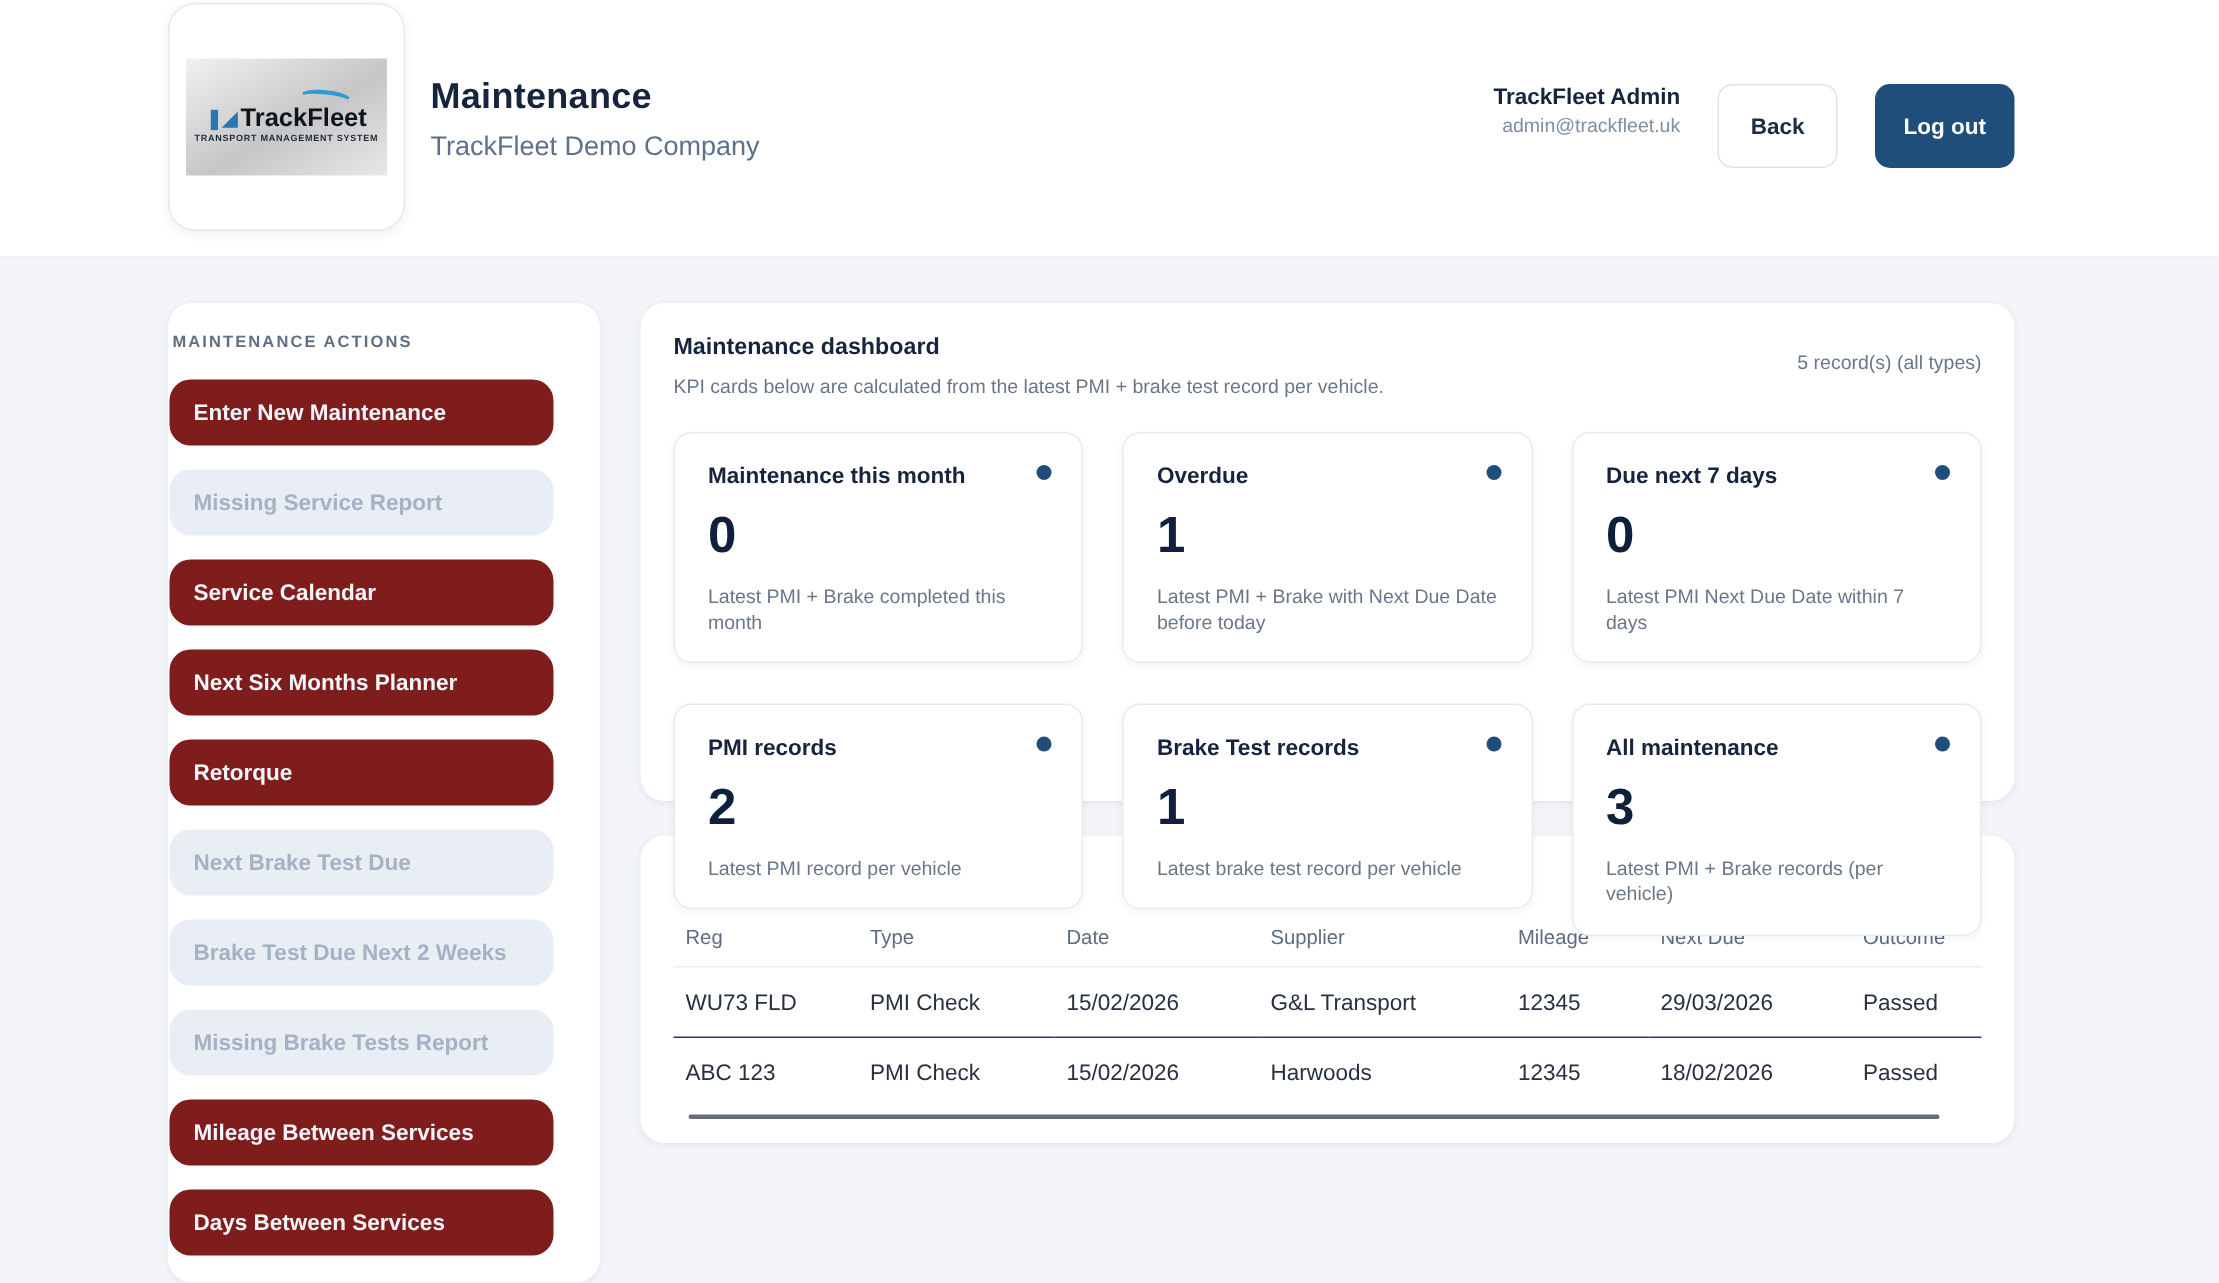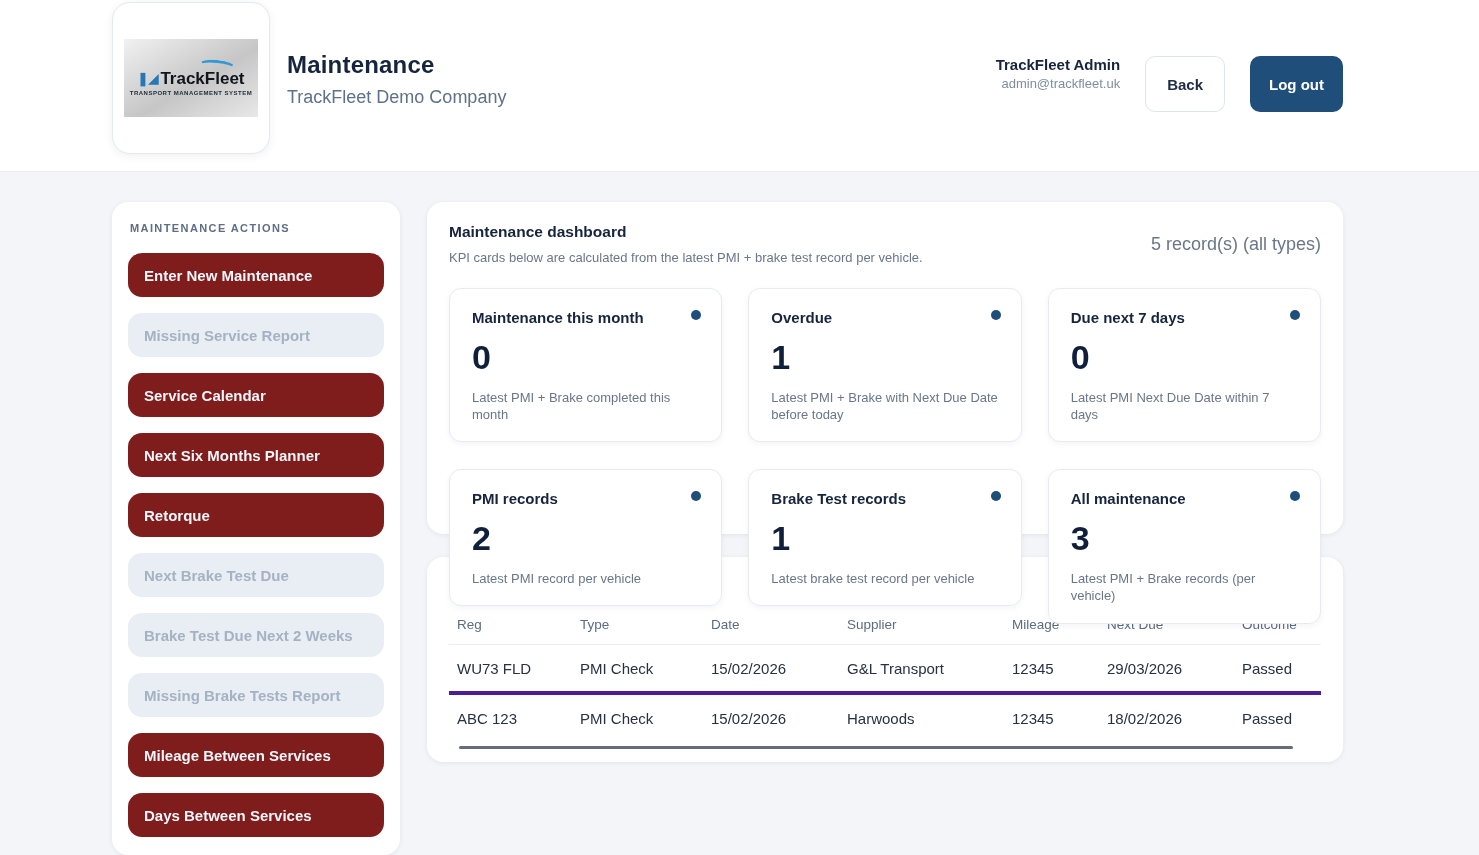--- a/index.html
+++ b/index.html
@@ -43,60 +43,60 @@
   .btn-logout { padding:0 19px; background:#1e4e79; border:none; color:#ffffff; }
 
   
   .content { display:flex; gap:27px; padding:30px 136px 0 112px; height:683px; }
 
   
   .sidebar {
     width:288px; min-width:288px; height:100%;
     background:#fff; border-radius:16px;
     box-shadow:0 1px 5px rgba(25,40,70,.08);
-    padding:18px 16px;
+    padding:18px 1px;
   }
   .sidebar-heading { font-size:11px; font-weight:bold; letter-spacing:1.4px; color:#5d6e85; margin:2px 0 19px 2px; }
   .side-btn {
     display:block; width:256px; height:44px; border:none; border-radius:14px;
     text-align:left; padding:0 16px; margin-bottom:16px;
     font-family:inherit; font-size:15px; font-weight:bold; cursor:pointer;
     white-space:nowrap; overflow:hidden;
   }
   .side-btn.enabled { background:#7f1d1d; color:#f2f6fa; }
   .side-btn.disabled { background:#e9edf4; color:#a4b2c3; cursor:default; }
 
   
   .main { flex:1; display:flex; flex-direction:column; }
   .panel { background:#fff; border-radius:16px; box-shadow:0 1px 5px rgba(25,40,70,.08); }
   .dash { height:332px; padding:21px 22px 24px; }
   .dash-head { display:flex; justify-content:space-between; align-items:flex-start; }
   .dash-title { font-size:15.5px; font-weight:bold; color:#16243d; }
   .dash-sub { font-size:13px; color:#6a7789; margin-top:9px; }
-  .dash-count { font-size:18px; color:#6a7789; padding-top:11px; white-space:nowrap; }
+  .dash-count { font-size:13px; color:#6a7789; padding-top:11px; white-space:nowrap; }
 
   .kpi-grid { display:grid; grid-template-columns:repeat(3,1fr); column-gap:26px; row-gap:27px; margin-top:23px; align-items:start; }
   .kpi {
     position:relative; background:#fff; border:1px solid #e7ebf1; border-radius:12px;
     box-shadow:0 2px 6px rgba(25,40,70,.05); padding:20px 22px 18px; min-height:129px;
   }
   .kpi-title { font-size:15px; font-weight:bold; color:#16243d; }
   .kpi-dot { position:absolute; top:21px; right:20px; width:10px; height:10px; border-radius:50%; background:#1e4e79; }
   .kpi-value { font-size:34px; font-weight:bold; color:#10203a; margin-top:14px; line-height:1; }
   .kpi-desc { font-size:13px; color:#6a7789; margin-top:15px; line-height:1.32; }
 
   
   .table-panel { margin-top:23px; height:205px; padding:19px 22px 14px; overflow:hidden; }
   .table-head { display:flex; justify-content:space-between; align-items:center; }
   .table-title { font-size:15.5px; font-weight:bold; color:#16243d; }
   .table-pill { width:95px; height:11px; border-radius:6px; background:#d7dde6; cursor:pointer; }
   table { width:100%; border-collapse:collapse; table-layout:fixed; margin-top:13px; }
   th { text-align:left; font-size:13.5px; font-weight:normal; color:#5d6c80; padding:10px 8px 12px; border-bottom:1px solid #eceef3; }
   td { font-size:15px; color:#273142; padding:15px 8px 14px; }
-  tr.data-row + tr.data-row td { border-top:4px solid #4c1d95; }
+  tr.data-row + tr.data-row td { border-top:1px solid #4c1d95; }
   .hscroll { height:3px; width:calc(100% - 38px); margin:5px 0 0 10px; background:#676d77; border-radius:2px; cursor:pointer; }
 </style>
 </head>
 <body>
 
 <header class="topbar">
   <div class="logo-card">
     <div class="logo-img">
       <div class="logo-swoosh"></div>
       <div class="logo-text">

